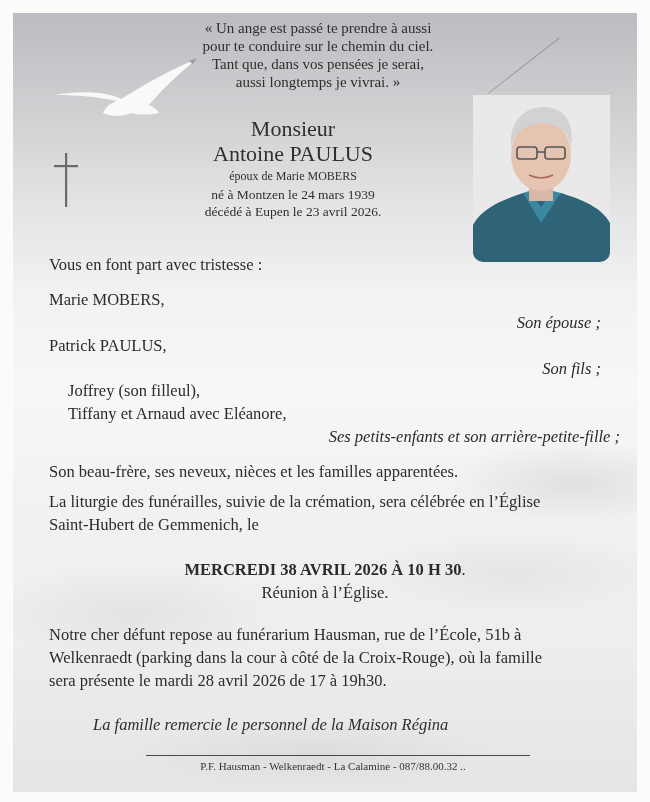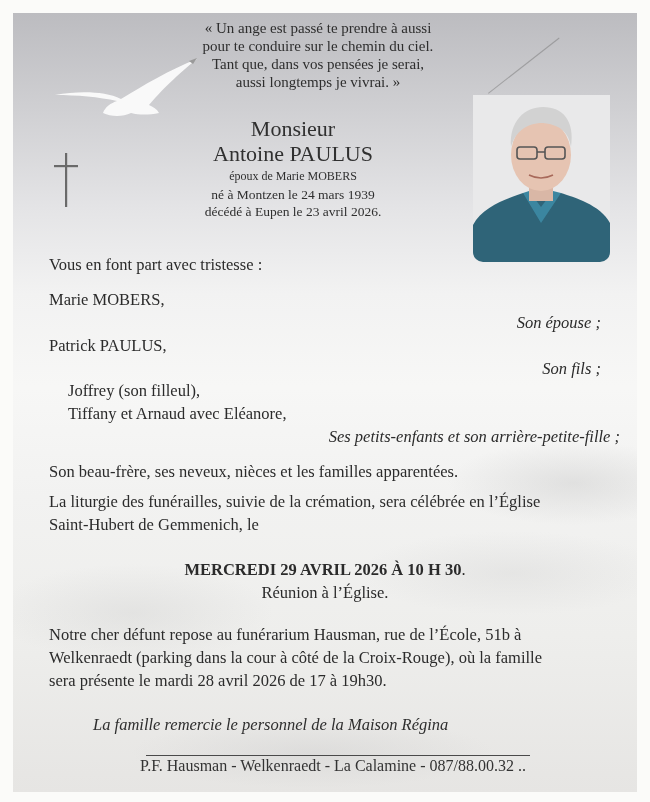--- a/index.html
+++ b/index.html
@@ -91,21 +91,21 @@
       position: absolute;
       left: 133px; top: 742px;
       width: 384px; height: 1px;
       background: #4a4a4a;
     }
     .footer {
       position: absolute;
       left: 120px; top: 746px;
       width: 400px;
       text-align: center;
-      font-size: 16px;
+      font-size: 11px;
       line-height: 14px;
       color: #333;
     }
   </style>
 </head>
 <body>
 
 <div class="card">
 
   <svg class="bird" viewBox="0 0 150 70">
@@ -176,21 +176,21 @@
   </div>
 
   <div class="body-text" style="top:422px;margin-top:25px;">Son beau-frère, ses neveux, nièces et les familles apparentées.</div>
 
   <div class="body-text" style="top:477px;">
     <div>La liturgie des funérailles, suivie de la crémation, sera célébrée en l’Église</div>
     <div>Saint-Hubert de Gemmenich, le</div>
   </div>
 
   <div class="body-text center" style="top:545px;">
-    <div><span class="bold">MERCREDI 29 AVRIL 2026 À 10 H 30</span><span>.</span></div>
+    <div><span class="bold">MERCREDI 38 AVRIL 2026 À 10 H 30</span><span>.</span></div>
     <div>Réunion à l’Église.</div>
   </div>
 
   <div class="body-text" style="top:610px;">
     <div>Notre cher défunt repose au funérarium Hausman, rue de l’École, 51b à</div>
     <div>Welkenraedt (parking dans la cour à côté de la Croix-Rouge), où la famille</div>
     <div>sera présente le mardi 28 avril 2026 de 17 à 19h30.</div>
   </div>
 
   <div class="thanks">

